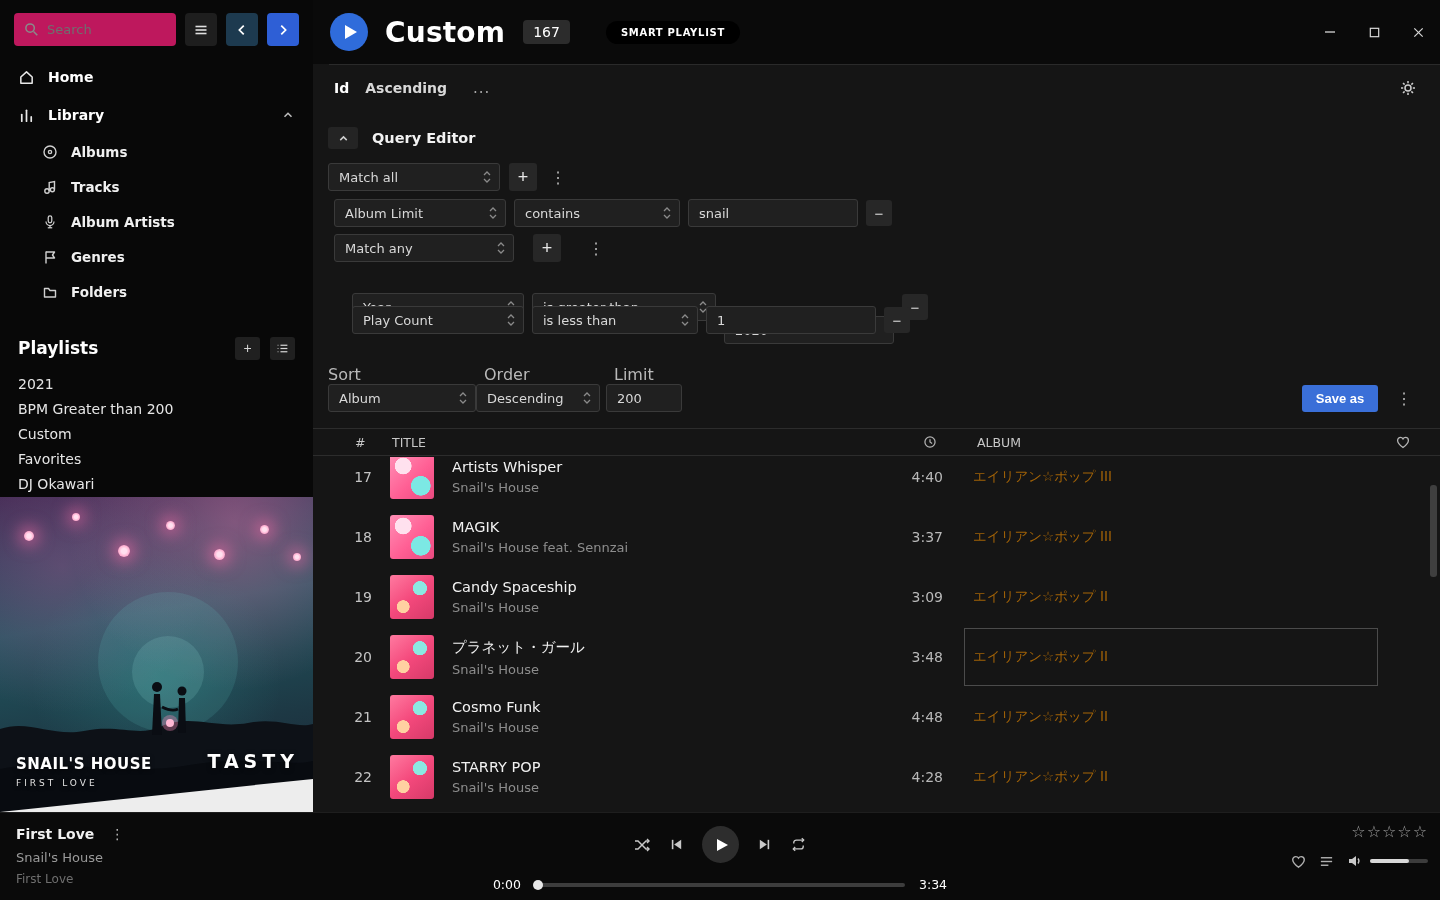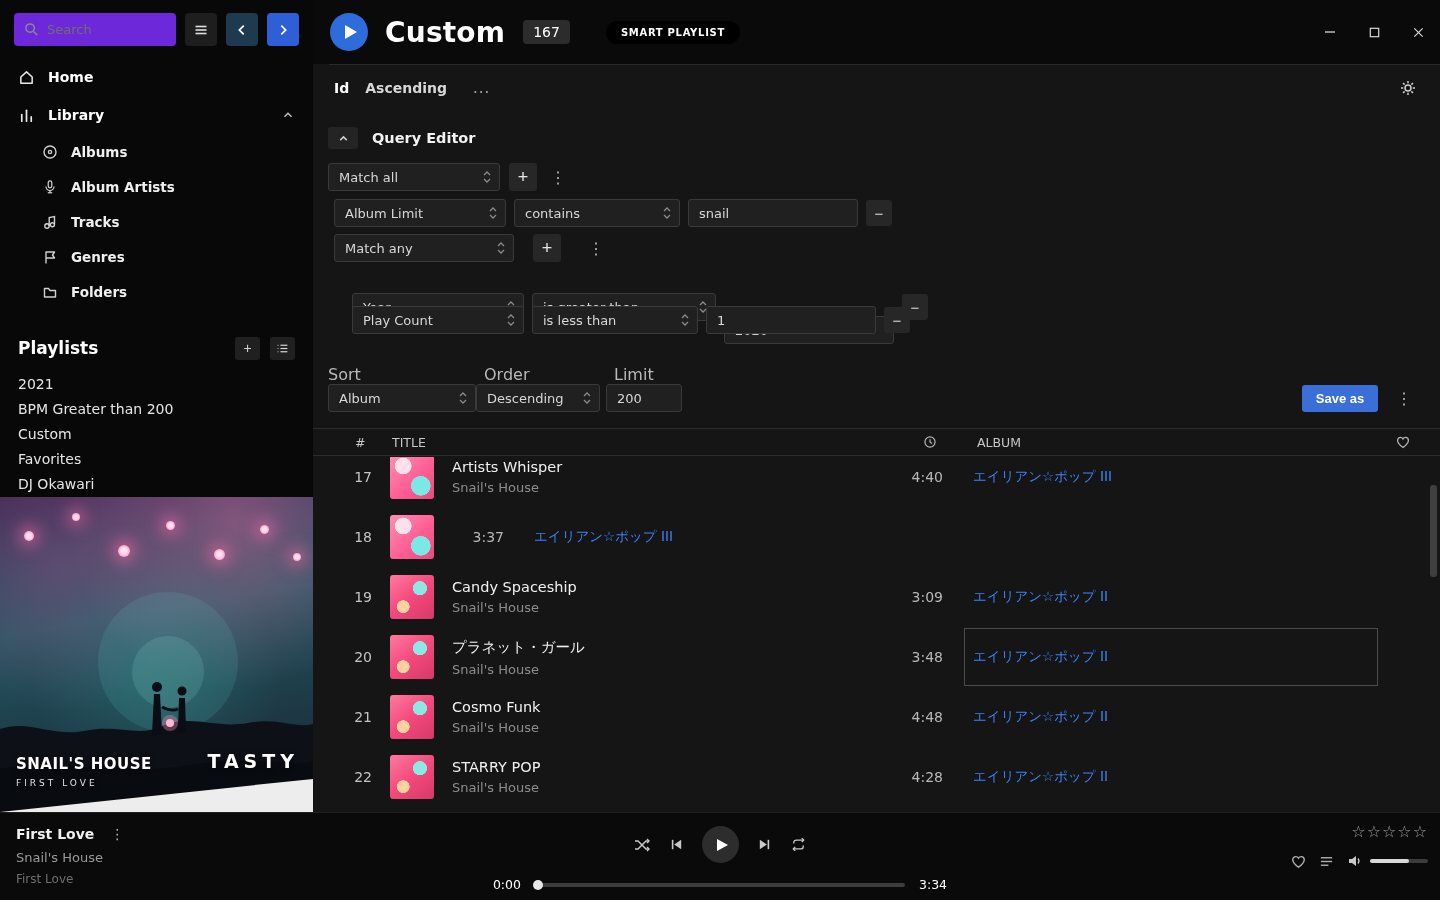--- a/index.html
+++ b/index.html
@@ -3,21 +3,21 @@
 <meta charset="utf-8">
 <style>
   * { margin:0; padding:0; box-sizing:border-box; }
   html,body { width:1440px; height:900px; overflow:hidden; background:#151515;
     font-family:"DejaVu Sans","Liberation Sans",sans-serif; color:#eaeaea; }
   .app { position:relative; width:1440px; height:900px; }
 
   
   .sidebar { position:absolute; left:0; top:0; width:313px; height:812px; background:#080808; z-index:2; }
   .side-top { display:flex; gap:9px; padding:13px 14px 0 14px; }
-  .search { width:162px; height:33px; background:#6d28d9; border-radius:4px; display:flex; align-items:center; padding:0 10px; gap:8px; }
+  .search { width:162px; height:33px; background:#be185d; border-radius:4px; display:flex; align-items:center; padding:0 10px; gap:8px; }
   .search input { flex:1; background:transparent; border:none; outline:none; color:#cfcfcf; font-size:13px; font-family:inherit; min-width:0; }
   .search input::placeholder { color:#6f6f6f; }
   .sq { width:32px; height:33px; border:none; border-radius:4px; background:#1e1e1e; display:flex; align-items:center; justify-content:center; cursor:pointer; color:#e6e6e6; }
   .sq.back { background:var(--back_button,#1d3a4f); }
   .sq.fwd  { background:var(--forward_button,#2e5fd6); }
   .nav { margin-top:12px; }
   .nav-item { display:flex; align-items:center; gap:13px; height:38px; padding:0 18px; font-size:14px; font-weight:700; color:#fff; cursor:pointer; }
   .nav-item .spread { margin-left:auto; }
   .sub-item { display:flex; align-items:center; gap:13px; height:35px; padding:0 18px 0 42px; font-size:13.5px; font-weight:700; color:#f0f0f0; cursor:pointer; }
   .pl-head { display:flex; align-items:center; margin-top:24px; height:30px; padding:0 18px; }
@@ -91,21 +91,21 @@
   .art-a { background:radial-gradient(circle at 30% 25%, #ffe1ee 0 18%, transparent 19%),
            radial-gradient(circle at 70% 70%, #7ce8e4 0 22%, transparent 23%),
            linear-gradient(135deg,#ff8fb5,#ff5f94 55%,#e84a7f); }
   .art-b { background:radial-gradient(circle at 68% 30%, #8be9e2 0 16%, transparent 17%),
            radial-gradient(circle at 30% 72%, #ffd1a1 0 14%, transparent 15%),
            linear-gradient(140deg,#ff7aa0,#f4497c 50%,#d63968); }
   .cell-main { margin-left:18px; width:421px; display:flex; flex-direction:column; gap:5px; flex:none; }
   .t-title { font-size:14.5px; color:#f1f1f1; font-weight:500; }
   .t-artist { font-size:13px; color:#8d8d8d; }
   .cell-time { width:70px; text-align:right; font-size:14px; color:#b9b9b9; flex:none; }
-  .cell-album { margin-left:21px; width:414px; height:58px; display:flex; align-items:center; padding-left:9px; font-size:13.5px; color:#3b82f6; flex:none; }
+  .cell-album { margin-left:21px; width:414px; height:58px; display:flex; align-items:center; padding-left:9px; font-size:13.5px; color:#a16207; flex:none; }
   .cell-album.focused { border:1px solid #4b4b4b; padding-left:8px; }
   .scroll-thumb { position:absolute; right:3px; top:421px; width:7px; height:92px; background:#3f3f3f; border-radius:3px; cursor:pointer; }
 
   
   .player { position:absolute; left:0; bottom:0; width:1440px; height:88px; background:#0a0a0a; border-top:1px solid #1e1e1e; z-index:3; }
   .p-left { position:absolute; left:16px; top:13px; }
   .p-track-row { display:flex; align-items:center; gap:12px; }
   .p-track { font-size:14px; font-weight:600; color:#f0f0f0; }
   .p-artist { margin-top:8px; font-size:13px; color:#9a9a9a; }
   .p-album { margin-top:7px; font-size:12px; color:#6f6f6f; }
@@ -179,35 +179,35 @@
       </div>
 
       <div class="sub-item">
         <svg class="ic" width="16" height="16" viewBox="0 0 16 16" fill="none" stroke="#d0d0d0" stroke-width="1.4">
             <circle cx="8" cy="8" r="6"></circle>
             <circle cx="8" cy="8" r="1.6"></circle>
           </svg>
         <span>Albums</span>
       </div>
       <div class="sub-item">
+        <svg class="ic" width="16" height="16" viewBox="0 0 16 16" fill="none" stroke="#d0d0d0" stroke-width="1.4">
+            <circle cx="5" cy="12" r="2.2"></circle>
+            <path d="M7.2 12 V3.5 L12.5 2.5 V10.5"></path>
+            <circle cx="10.4" cy="10.8" r="2.0"></circle>
+          </svg>
+        <span>Tracks</span>
+      </div>
+      <div class="sub-item">
         <svg class="ic" width="16" height="16" viewBox="0 0 18 18" fill="none" stroke="#d0d0d0" stroke-width="1.4">
             <rect x="7" y="2" width="4" height="8" rx="2"></rect>
             <path d="M4.5 8.5 a4.5 4.5 0 0 0 9 0"></path>
             <line x1="9" y1="13" x2="9" y2="15.5"></line>
             <line x1="6.5" y1="15.5" x2="11.5" y2="15.5"></line>
           </svg>
         <span>Album Artists</span>
-      </div>
-      <div class="sub-item">
-        <svg class="ic" width="16" height="16" viewBox="0 0 16 16" fill="none" stroke="#d0d0d0" stroke-width="1.4">
-            <circle cx="5" cy="12" r="2.2"></circle>
-            <path d="M7.2 12 V3.5 L12.5 2.5 V10.5"></path>
-            <circle cx="10.4" cy="10.8" r="2.0"></circle>
-          </svg>
-        <span>Tracks</span>
       </div>
       <div class="sub-item">
         <svg class="ic" width="16" height="16" viewBox="0 0 16 16" fill="none" stroke="#d0d0d0" stroke-width="1.4" stroke-linejoin="round">
             <path d="M4 2.5 V14.5"></path>
             <path d="M4 3 H12.5 L10.5 6 L12.5 9 H4"></path>
           </svg>
         <span>Genres</span>
       </div>
       <div class="sub-item">
         <svg class="ic" width="16" height="16" viewBox="0 0 16 16" fill="none" stroke="#d0d0d0" stroke-width="1.4" stroke-linejoin="round">
@@ -468,20 +468,24 @@
             </div>
             <span class="cell-time">4:40</span>
             <div class="cell-album">
               <span>エイリアン☆ポップ III</span>
             </div>
           </div>
 
           <div class="trow">
             <span class="cell-num">18</span>
             <div class="cell-art art-a"></div>
+            <div class="cell-main">
+              <span class="t-title">MAGIK</span>
+              <span class="t-artist">Snail's House feat. Sennzai</span>
+            </div>
             <span class="cell-time">3:37</span>
             <div class="cell-album">
               <span>エイリアン☆ポップ III</span>
             </div>
           </div>
 
           <div class="trow">
             <span class="cell-num">19</span>
             <div class="cell-art art-b"></div>
             <div class="cell-main">

